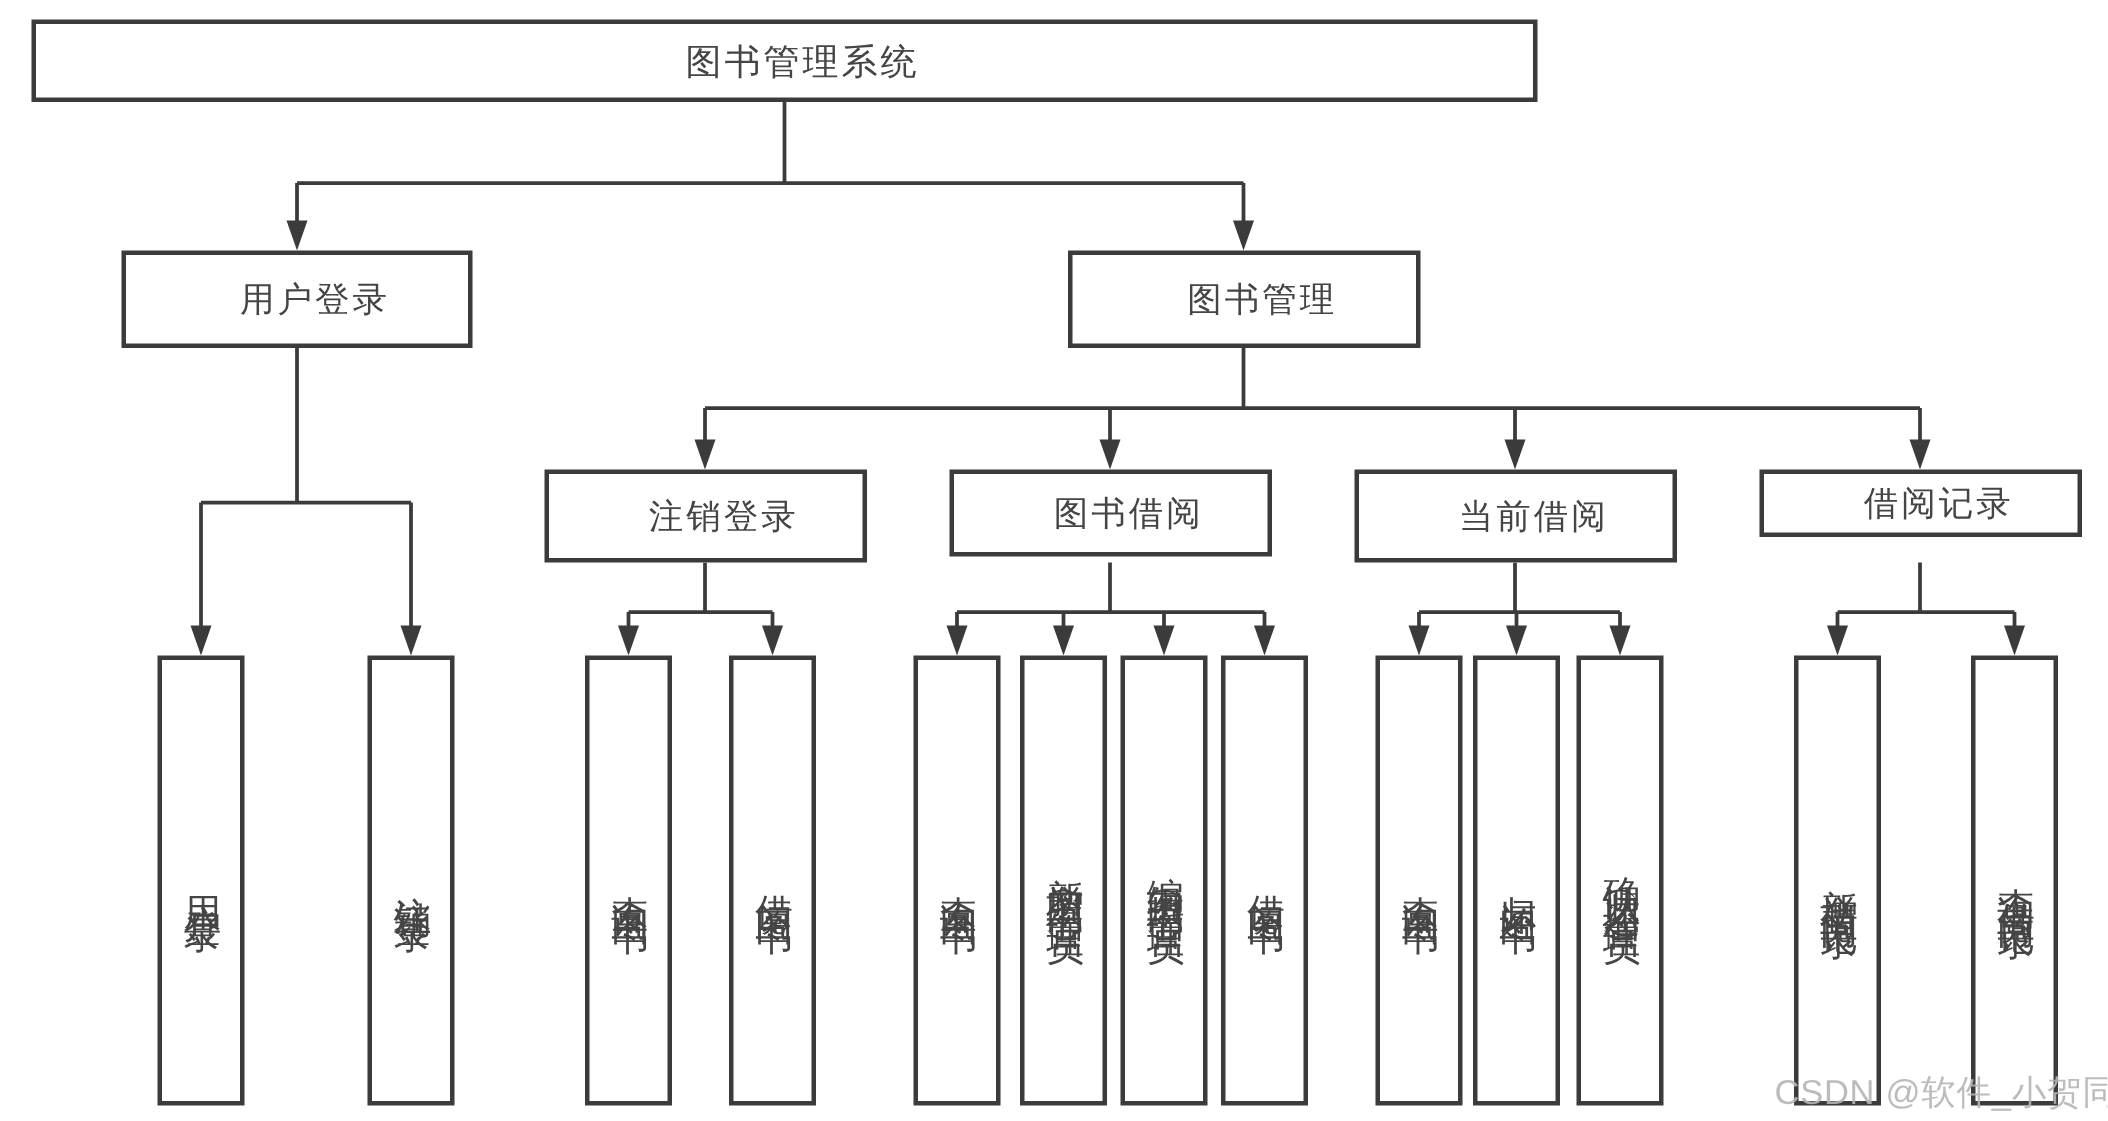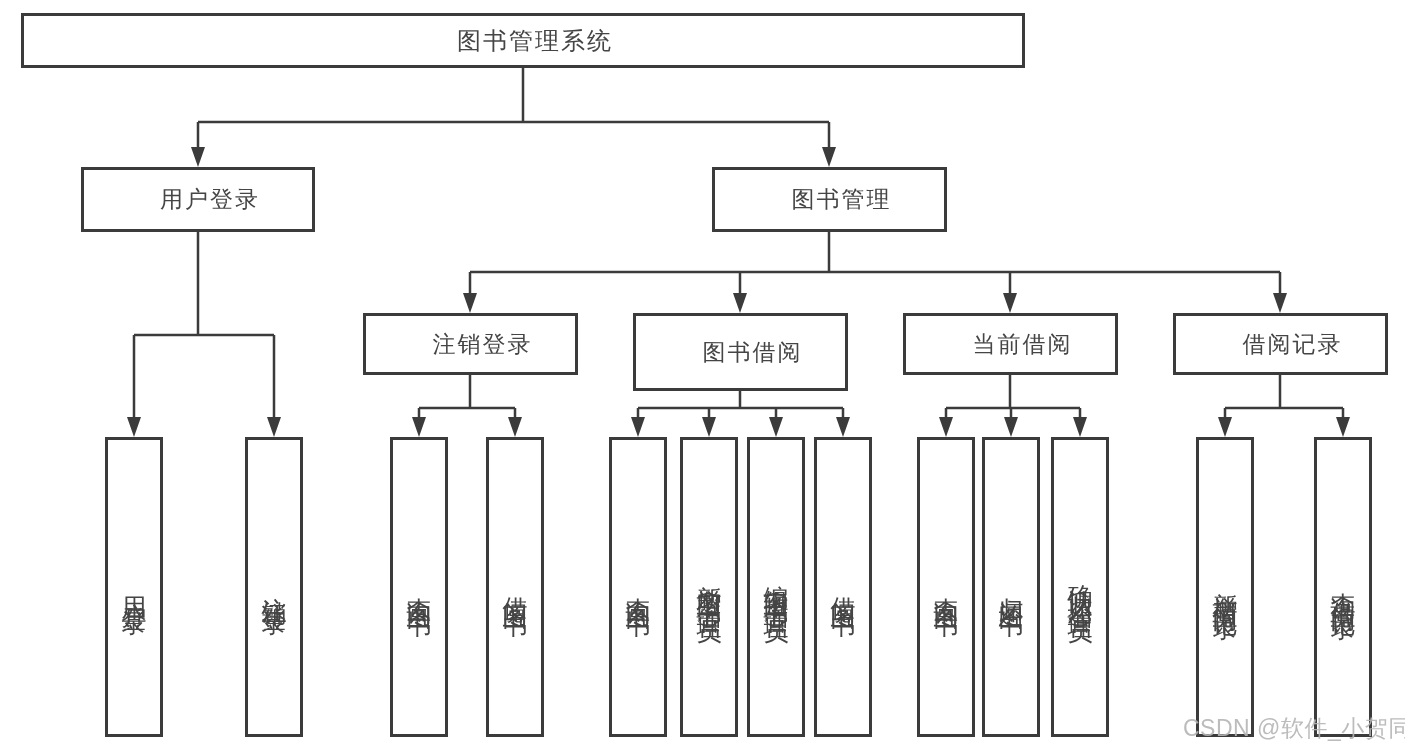--- a/index.html
+++ b/index.html
@@ -88,23 +88,23 @@
       <polygon class="ahead" points="1336,417 1350,417 1343,437"></polygon>
     </g>
   </svg>
 
   <div class="box h root" style="left:21px;top:13px;width:1004px;height:55px;">图书管理系统</div>
 
   <div class="box h" style="left:81px;top:167px;width:234px;height:65px;">用户登录</div>
   <div class="box h" style="left:712px;top:167px;width:235px;height:65px;font-family:Liberation Mono, monospace;">图书管理</div>
 
   <div class="box h" style="left:363px;top:313px;width:215px;height:62px;">注销登录</div>
-  <div class="box h" style="left:633px;top:313px;width:215px;height:78px;">图书借阅</div>
+  <div class="box h" style="left:633px;top:313px;width:215px;height:58px;">图书借阅</div>
   <div class="box h" style="left:903px;top:313px;width:215px;height:62px;text-align:right;">当前借阅</div>
-  <div class="box h" style="left:1173px;top:313px;width:215px;height:62px;">借阅记录</div>
+  <div class="box h" style="left:1173px;top:313px;width:215px;height:45px;">借阅记录</div>
 
   <div class="box v" style="left:105px;top:437px;width:58px;height:300px;">用户登录</div>
   <div class="box v" style="left:245px;top:437px;width:58px;height:300px;">注销登录</div>
 
   <div class="box v" style="left:390px;top:437px;width:58px;height:300px;">查询图书</div>
   <div class="box v" style="left:486px;top:437px;width:58px;height:300px;">借阅图书</div>
 
   <div class="box v" style="left:609px;top:437px;width:58px;height:300px;">查询图书</div>
   <div class="box v" style="left:680px;top:437px;width:58px;height:300px;">新增图书（管理员）</div>
   <div class="box v" style="left:747px;top:437px;width:58px;height:300px;">编辑图书（管理员）</div>

